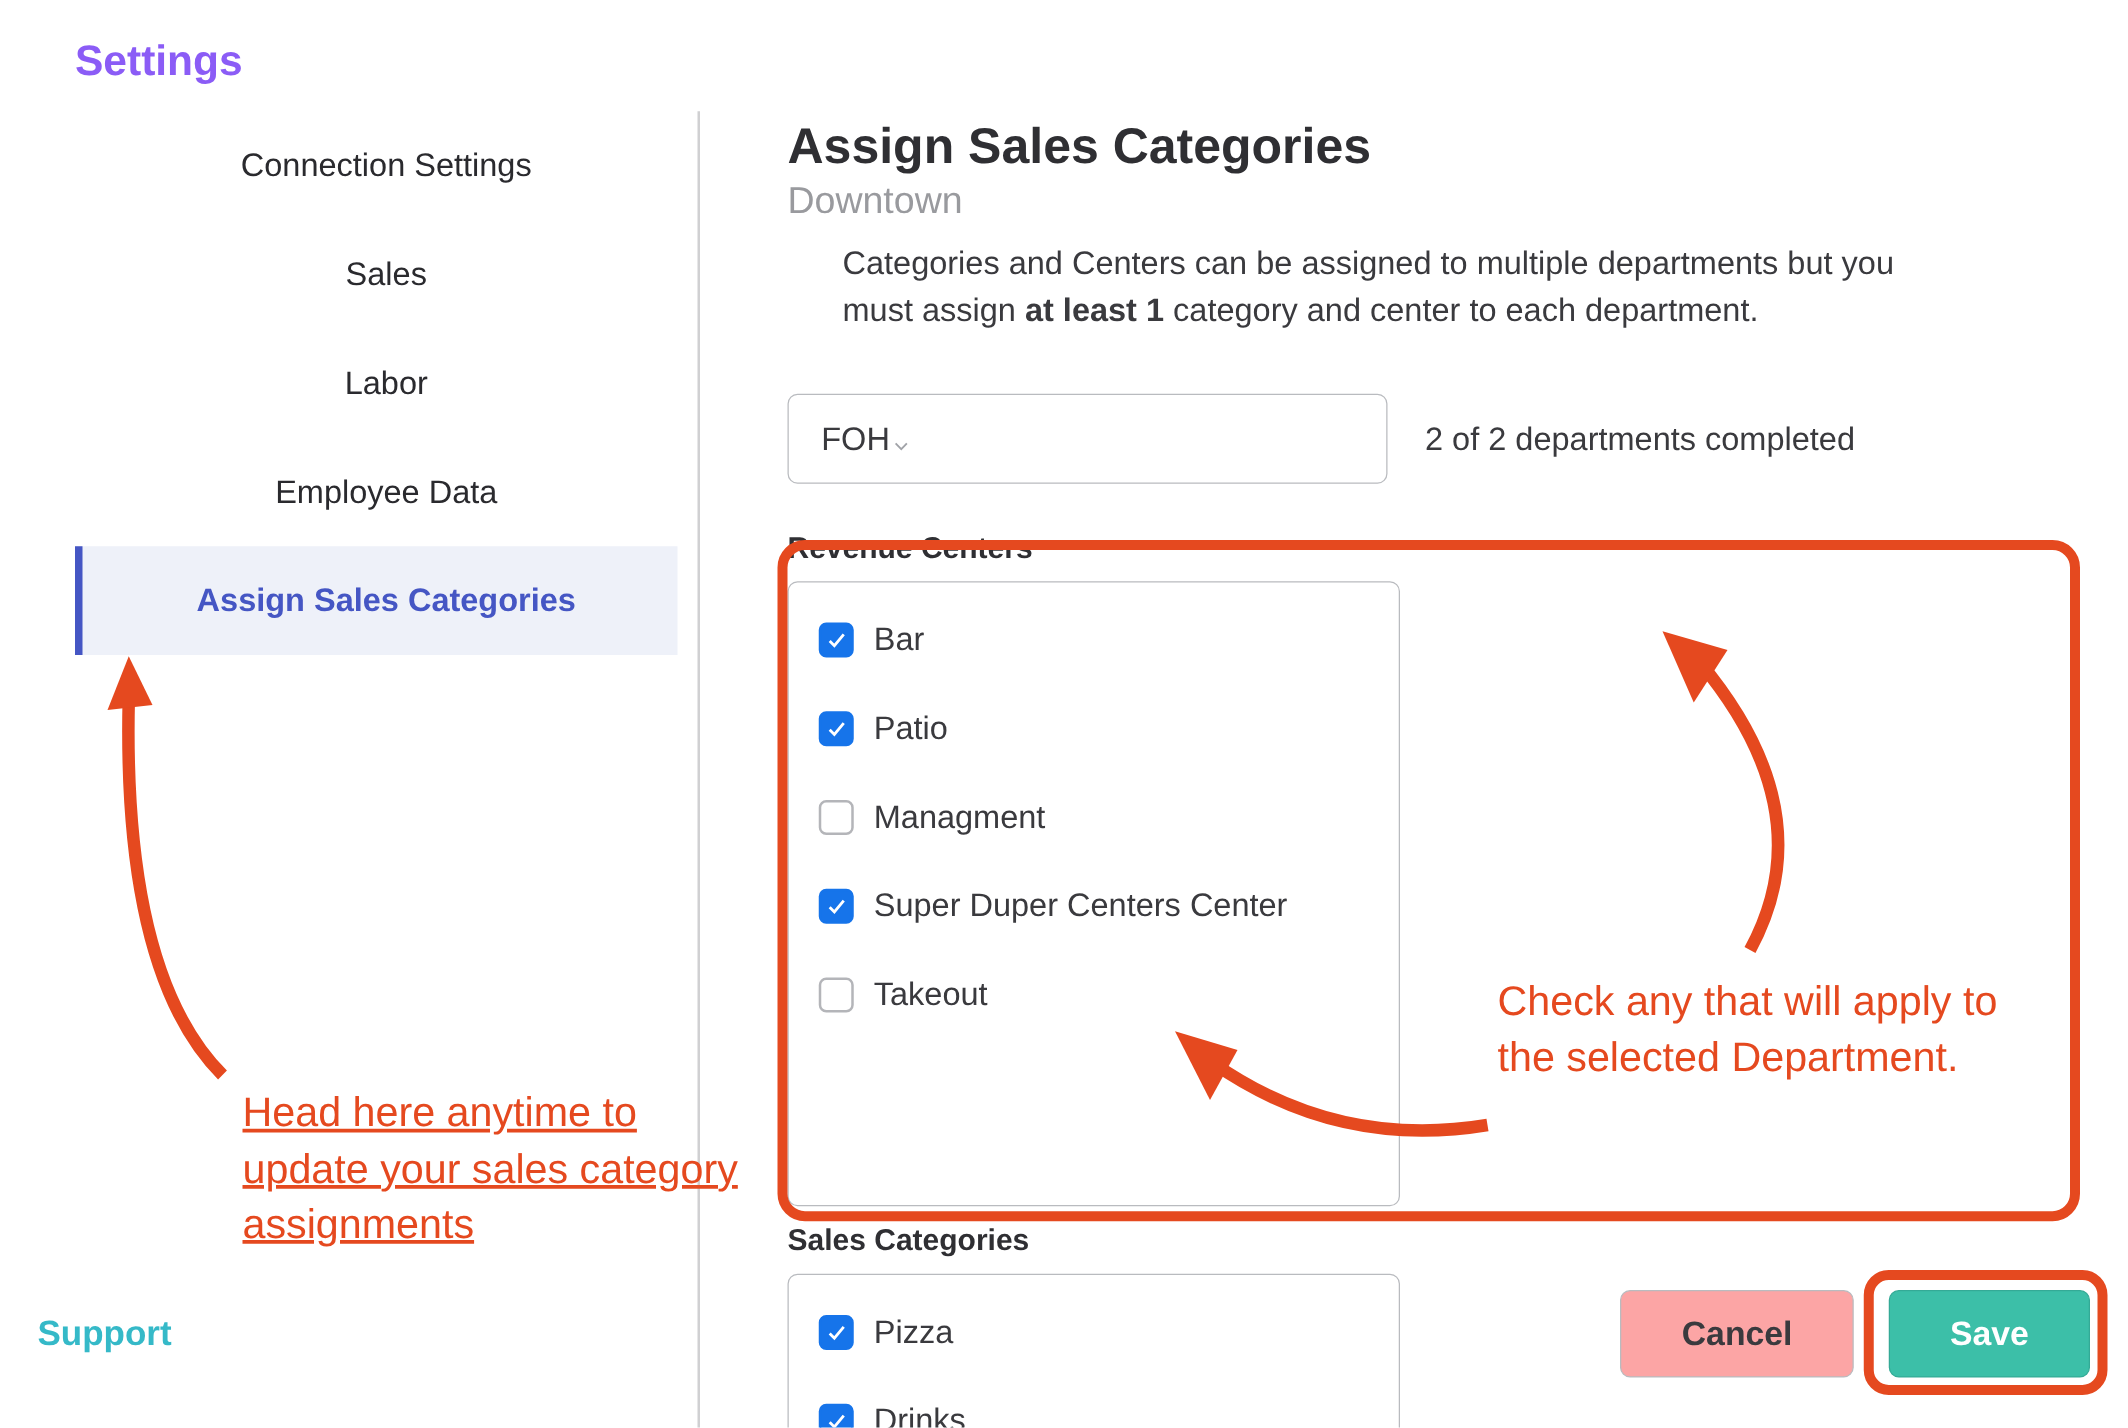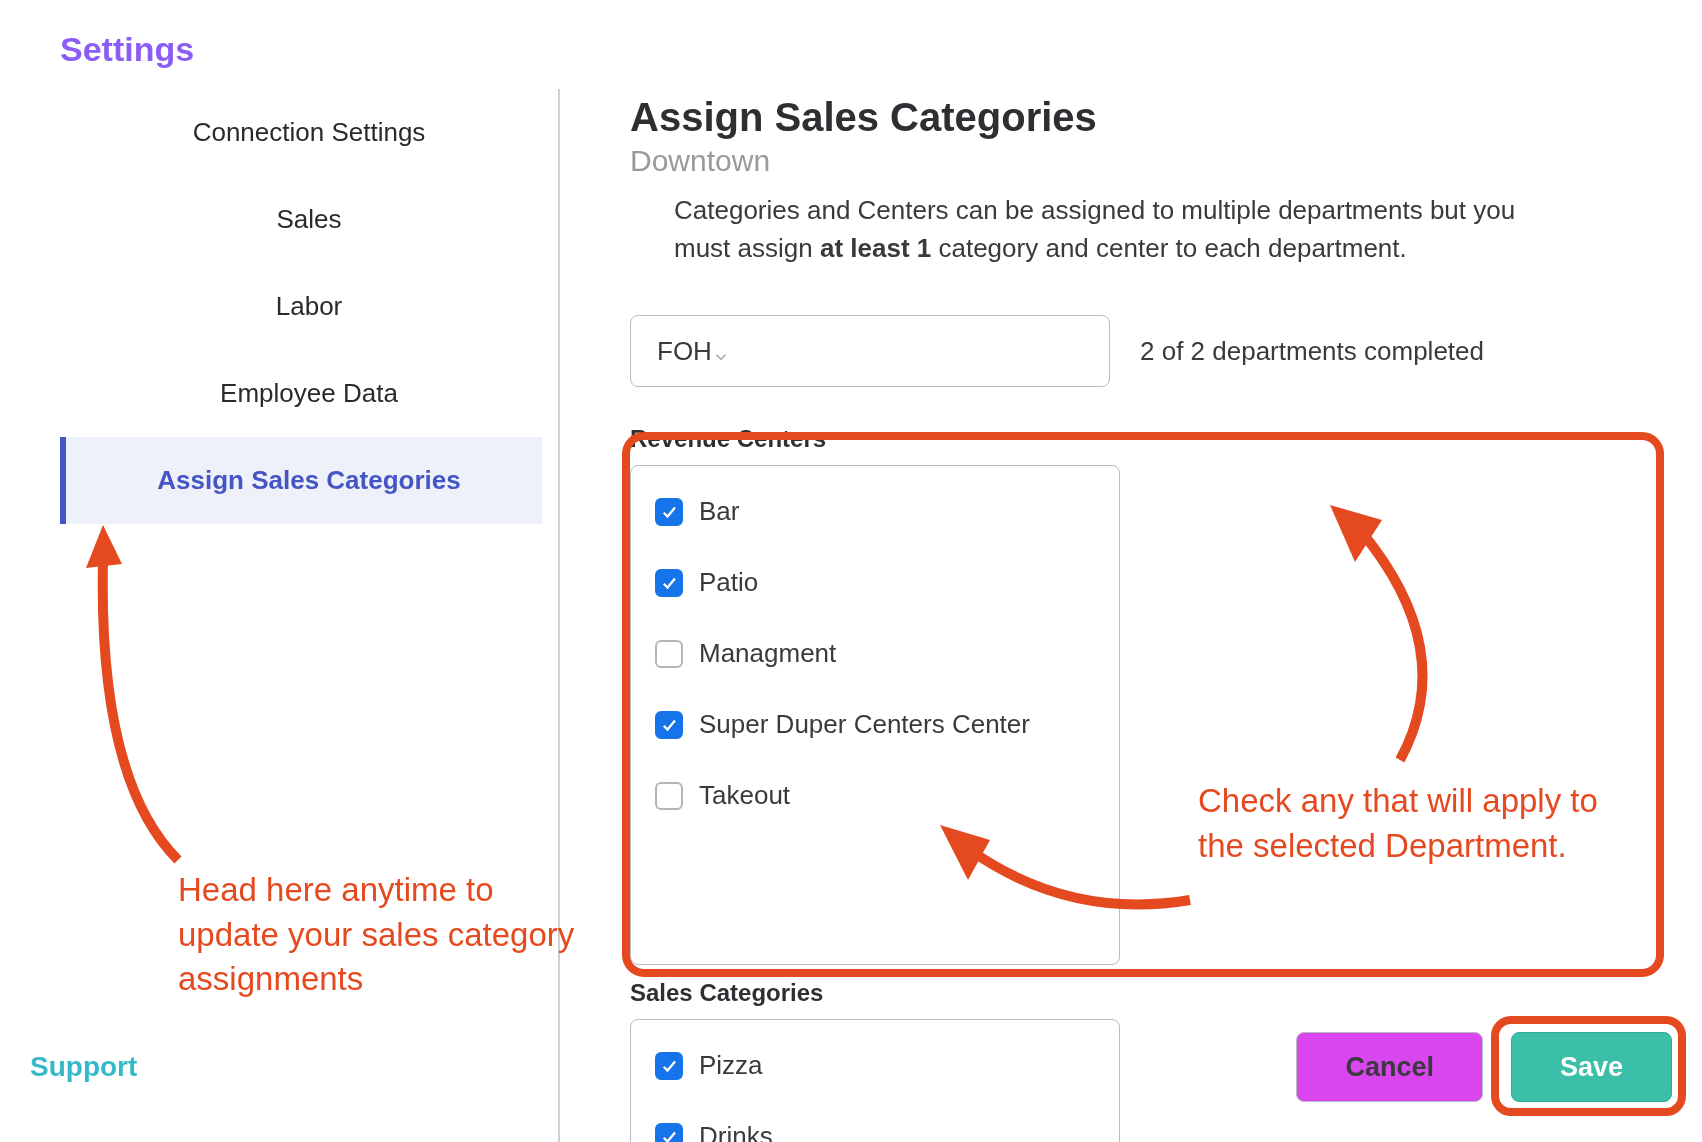--- a/index.html
+++ b/index.html
@@ -212,21 +212,21 @@
     font-size: 27px;
     font-weight: 700;
     display: inline-flex;
     align-items: center;
     justify-content: center;
     cursor: pointer;
   }
   .btn.cancel {
     border: 1.5px solid #b9bbbf;
     color: #3a3a3e;
-    background: #d946ef;
+    background: #fca5a5;
   }
   .btn.save {
     background: #3cbfa8;
     color: #fff;
     border: 1.5px solid #34aa96;
   }
 
   .save-rect {
     position: absolute;
     border: 8px solid #e5491f;
@@ -326,21 +326,21 @@
             <span>Drinks</span>
           </div>
         </div>
       </div>
     </div>
   </div>
 </div>
 
 <div class="anno-rect" style="left:622px; top:432px; width:1042px; height:545px;"></div>
 
-<div class="anno-text" style="left:178px; top:868px; width:420px;">Head here anytime to update your sales category assignments</div>
+<div class="anno-text" style="left:194px; top:868px; width:420px;text-decoration:underline;">Head here anytime to update your sales category assignments</div>
 
 <div class="anno-text" style="left:1198px; top:779px; width:400px; text-align:left;">Check any that will apply to the selected Department.</div>
 
 <svg class="anno-arrow" style="left:78px; top:520px; width:150px; height:360px;" viewBox="0 0 150 360">
   <path d="M 100 340 Q 20 260 25 40" stroke="#e5491f" stroke-width="10" fill="none"></path>
   <polygon points="25,5 8,48 44,44" fill="#e5491f"></polygon>
 </svg>
 
 <svg class="anno-arrow" style="left:920px; top:810px; width:280px; height:110px;" viewBox="0 0 280 110">
   <path d="M 270 90 Q 150 110 50 40" stroke="#e5491f" stroke-width="10" fill="none"></path>

